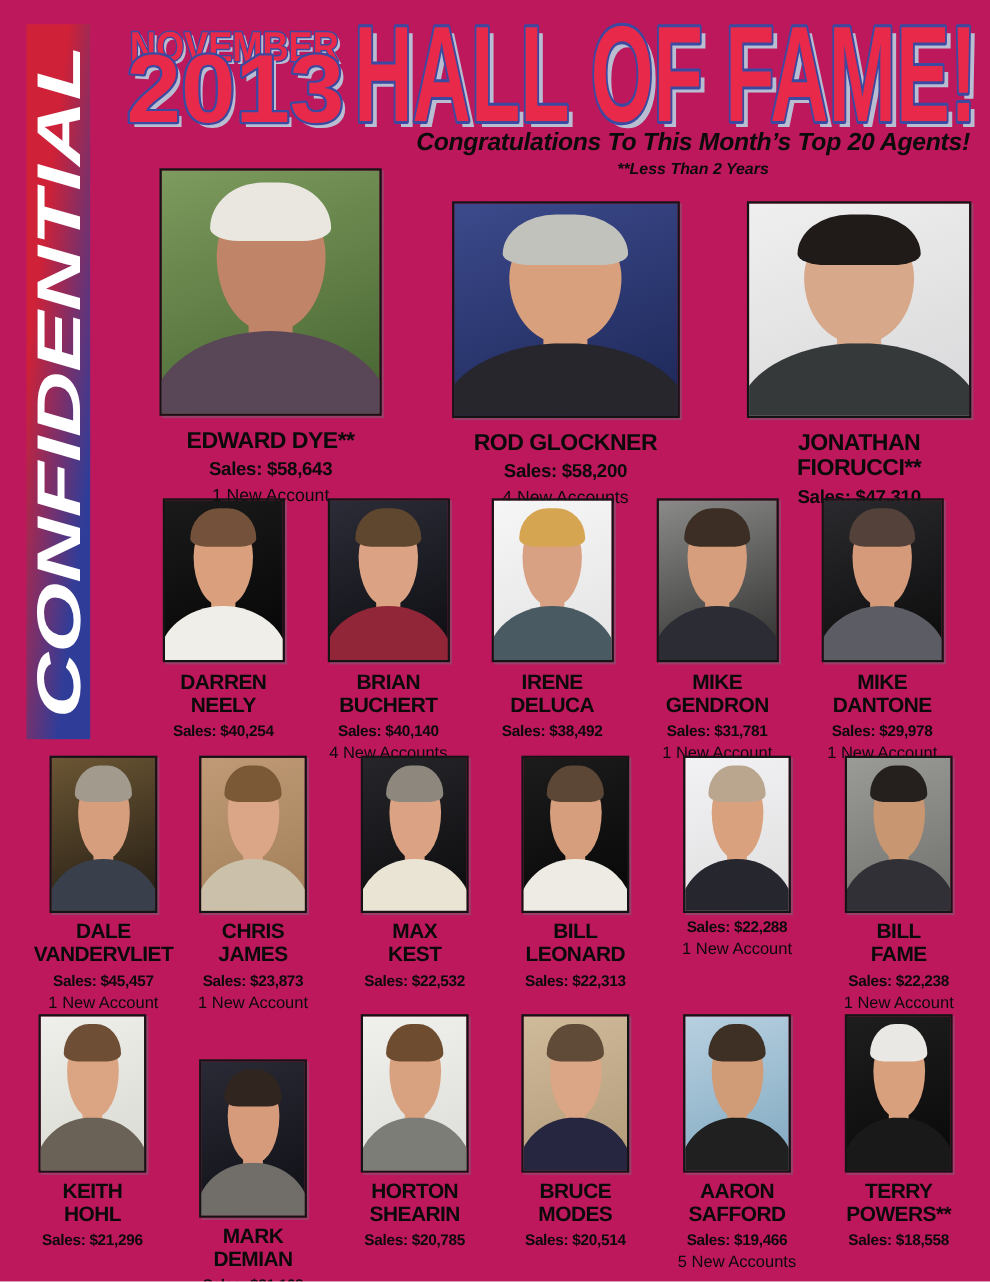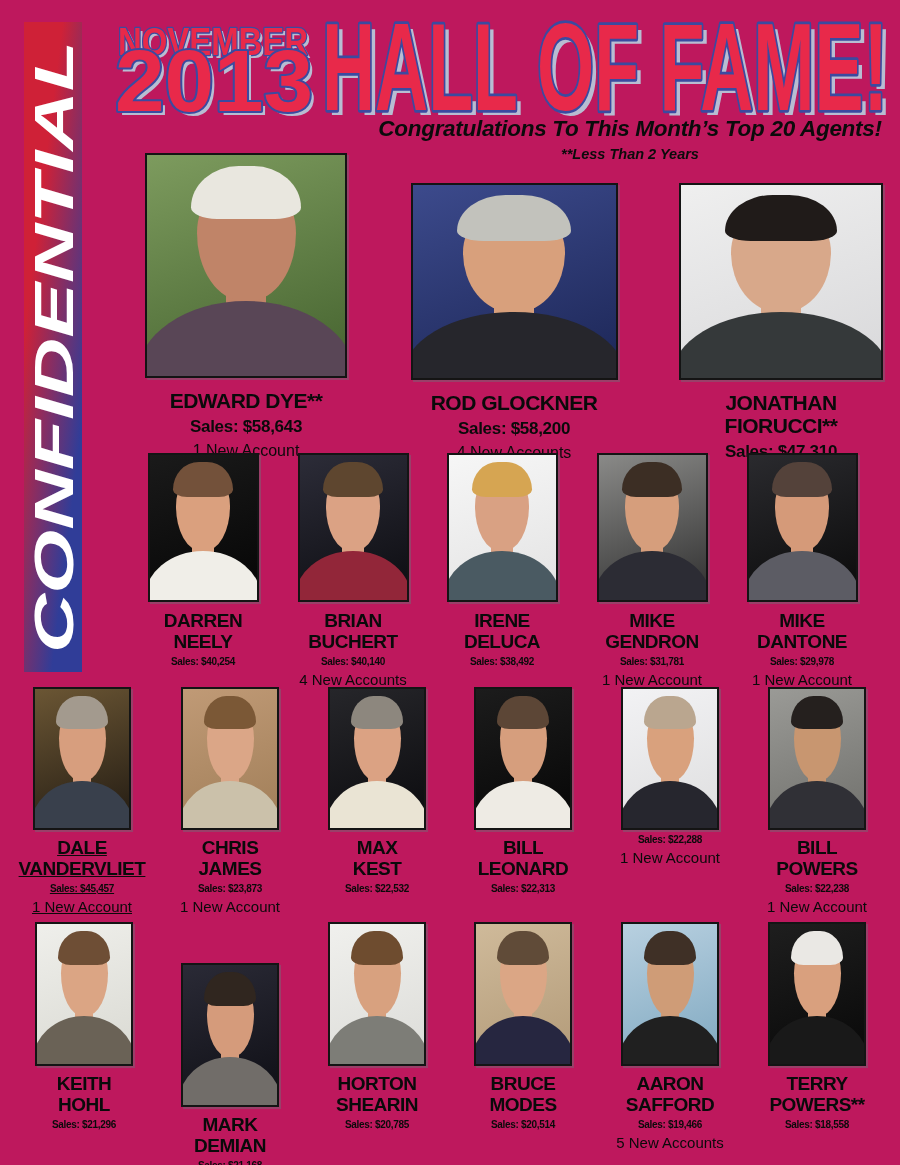--- a/index.html
+++ b/index.html
@@ -22,21 +22,21 @@
          overflow:hidden;background:linear-gradient(160deg,var(--pbg1,#888),var(--pbg2,#444));}
   .ph-neck{position:absolute;left:40%;top:52%;width:20%;height:22%;background:var(--pskin,#d8a07c);}
   .ph-shoulders{position:absolute;left:-5%;top:66%;width:110%;height:36%;
                 background:var(--pshirt,#333);border-radius:50% 50% 0 0/95% 95% 0 0;}
   .ph-head{position:absolute;left:25%;top:9%;width:50%;height:57%;background:var(--pskin,#d8a07c);
            border-radius:50% 50% 47% 47%/46% 46% 54% 54%;}
   .ph-hair{position:absolute;left:22%;top:5%;width:56%;height:24%;background:var(--phair,#553);
            border-radius:55% 55% 30% 30%/100% 100% 28% 28%;}
   .name{font-weight:bold;font-size:19px;line-height:21px;letter-spacing:-0.5px;margin-top:7px;}
   .name span{display:block;}
-  .sales{font-weight:bold;font-size:10px;margin-top:4px;letter-spacing:-0.3px;}
+  .sales{font-weight:bold;font-size:14px;margin-top:4px;letter-spacing:-0.3px;}
   .accounts{font-size:15px;margin-top:4px;}
   .card.r1 .name{font-size:21px;line-height:23px;margin-top:11px;}
   .card.r1 .sales{font-size:17px;margin-top:5px;}
   .card.r1 .accounts{font-size:16px;margin-top:5px;}
   .card.r2 .name{margin-top:8px;}
 </style>
 </head>
 <body>
 
 <div class="poster">
@@ -172,21 +172,21 @@
       <div class="ph-head"></div>
       <div class="ph-hair"></div>
     </div>
     <div class="name">
       <span>MIKE</span>
       <span>DANTONE</span>
     </div>
     <div class="sales">Sales: $29,978</div>
     <div class="accounts">1 New Account</div>
   </div>
-      <div class="card r3" style="left: 9px; top: 687px; width: 146px; text-decoration: underline;">
+      <div class="card r3" style="left: 21px; top: 687px; width: 146px;">
     <div class="photo" style="width: 94px; height: 139px; --pbg1: #6b5634; --pbg2: #211a12; --phair: #a39a8e; --pskin: #d79e7e; --pshirt: #39404c;">
       <div class="ph-neck"></div>
       <div class="ph-shoulders"></div>
       <div class="ph-head"></div>
       <div class="ph-hair"></div>
     </div>
     <div class="name">
       <span>DALE</span>
       <span>VANDERVLIET</span>
     </div>
@@ -247,21 +247,21 @@
   </div>
       <div class="card r3" style="left: 744px; top: 687px; width: 146px;">
     <div class="photo" style="width: 94px; height: 139px; --pbg1: #9a9a96; --pbg2: #70706c; --phair: #25201e; --pskin: #c89670; --pshirt: #303036;">
       <div class="ph-neck"></div>
       <div class="ph-shoulders"></div>
       <div class="ph-head"></div>
       <div class="ph-hair"></div>
     </div>
     <div class="name">
       <span>BILL</span>
-      <span>POWERS</span>
+      <span>FAME</span>
     </div>
     <div class="sales">Sales: $22,238</div>
     <div class="accounts">1 New Account</div>
   </div>
       <div class="card r3" style="left: 11px; top: 922px; width: 146px;">
     <div class="photo" style="width: 94px; height: 140px; --pbg1: #efefeb; --pbg2: #d9d9d2; --phair: #6e4e35; --pskin: #dba584; --pshirt: #6a6256;">
       <div class="ph-neck"></div>
       <div class="ph-shoulders"></div>
       <div class="ph-head"></div>
       <div class="ph-hair"></div>

